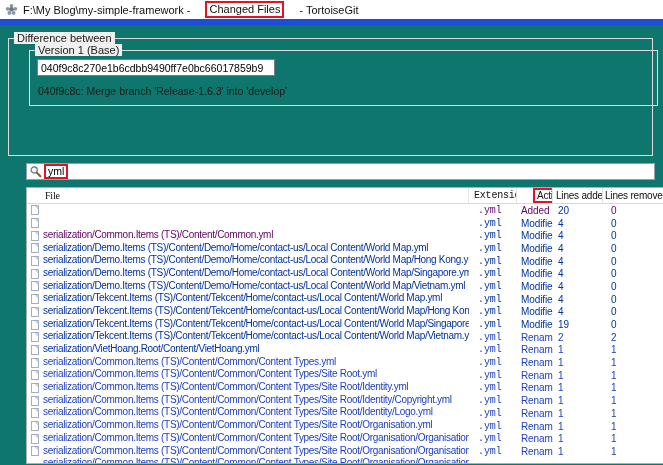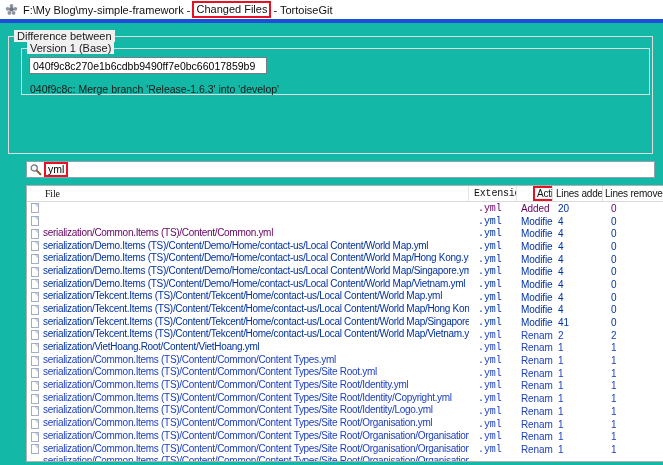--- a/index.html
+++ b/index.html
@@ -11,39 +11,39 @@
     color:#000;
     background:#fff;
     overflow:hidden;
   }
   
   .titlebar {
     position:absolute; top:0; left:0; width:663px; height:19px;
     background:#fff; display:flex; align-items:center; gap:5px;
     padding-left:5px; white-space:nowrap;
   }
-  .title-text { display:flex; align-items:center; gap:2px; font-size:11px; color:#111; }
+  .title-text { display:flex; align-items:center; gap:15px; font-size:11px; color:#111; }
   
   .ann {
     display:inline-block;
     border:2px solid var(--annotation,#e81123);
     padding:0 2px; line-height:1.1;
   }
   
   .dialog {
     position:absolute; top:19px; left:0; width:663px; height:446px;
-    background:#14b8a6; border-top:4px solid #1d4ed8;
+    background:#0f766e; border-top:6px solid #1d4ed8;
   }
   .group { position:absolute; border:1px solid #dcdcdc; background:transparent; }
   .group-label {
     position:absolute; top:-7px; left:5px; background:#f0f0f0;
     padding:0 3px; font-size:11px; color:#1a1a1a; white-space:nowrap;
   }
   .outer-group { left:8px; top:13px; width:645px; height:118px; }
-  .v-group { left:12px; width:629px; height:47px; border:1px solid #dcdcdc; }
+  .v-group { left:20px; width:629px; height:56px; border:1px solid #dcdcdc; }
   .v1 { top:11px; }
   .v2 { top:64px; }
   .hash-input {
     position:absolute; left:7px; top:8px; width:238px; height:17px;
     border:1px solid #777d85; background:#fff;
     font-family:"Liberation Sans", sans-serif; font-size:10.5px; color:#000;
     padding:0 0 0 3px;
   }
   .v2 .hash-input { top:10px; }
   .hash-desc {
@@ -247,21 +247,21 @@
           <div class="cell c-add">4</div>
           <div class="cell c-rem">0</div>
         </div>
         <div class="trow act-modified">
           <div class="cell c-file">
             <span class="ficon"></span>
             <div class="ftext">serialization/VietHoang.Root/Content/VietHoang.yml</div>
           </div>
           <div class="cell c-ext">.yml</div>
           <div class="cell c-act">Modified</div>
-          <div class="cell c-add">41</div>
+          <div class="cell c-add">19</div>
           <div class="cell c-rem">0</div>
         </div>
         <div class="trow act-rename">
           <div class="cell c-file">
             <span class="ficon"></span>
             <div class="ftext">serialization/Common.Items (TS)/Content/Common/Content Types.yml</div>
           </div>
           <div class="cell c-ext">.yml</div>
           <div class="cell c-act">Rename</div>
           <div class="cell c-add">2</div>

